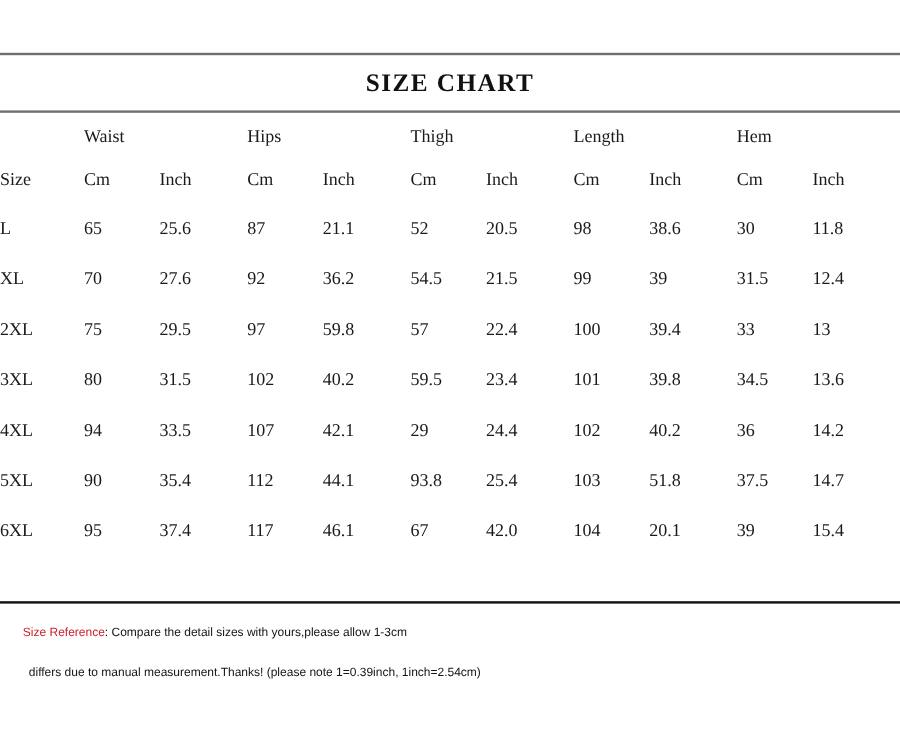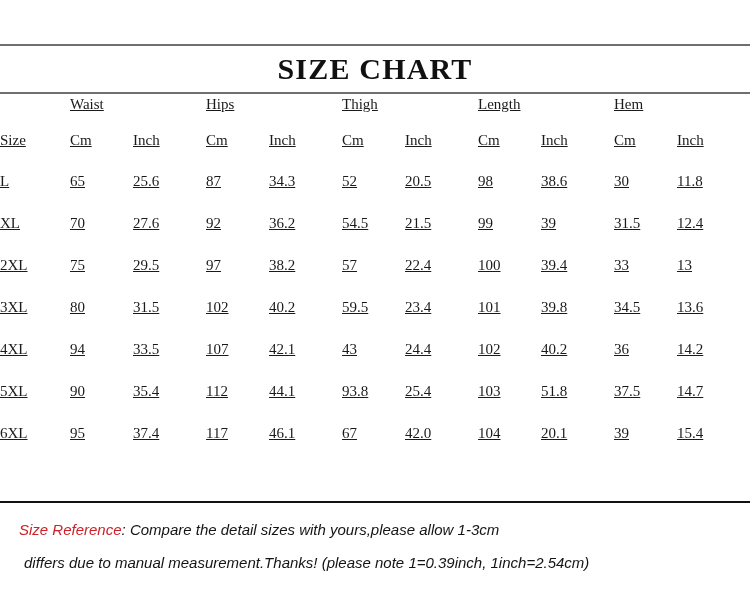--- a/index.html
+++ b/index.html
@@ -41,35 +41,34 @@
     left: 0;
     top: 46px;
     width: 750px;
     height: 46px;
     display: flex;
     align-items: center;
     justify-content: center;
   }
   .chart-title {
     font-family: "Liberation Serif", "DejaVu Serif", serif;
-    font-size: 30px;
+    font-size: 21px;
     font-weight: bold;
     letter-spacing: 1.2px;
     color: #111111;
     white-space: nowrap;
   }
 
   
   .table-wrap {
     position: absolute;
     left: 0;
-    top: 88px;
+    top: 98px;
     width: 750px;
     height: 398px;
-    text-decoration: underline;
   }
   table.size-table {
     width: 750px;
     border-collapse: collapse;
     table-layout: fixed;
     font-family: "Liberation Serif", "DejaVu Serif", serif;
   }
   table.size-table td,
   table.size-table th {
     font-weight: normal;
@@ -119,25 +118,24 @@
   
   .footer {
     position: absolute;
     left: 0;
     top: 512px;
     width: 750px;
     height: 97px;
     font-family: "Liberation Sans", "DejaVu Sans", sans-serif;
   }
   .note-line {
-    font-size: 15px;
+    font-size: 10px;
     color: #141414;
     line-height: 1.1;
     white-space: nowrap;
-    font-style: italic;
   }
   .note-line-1 {
     position: absolute;
     left: 19px;
     top: 10px;
   }
   .note-line-2 {
     position: absolute;
     left: 24px;
     top: 43px;
@@ -197,21 +195,21 @@
           <th class="col-head pad-cell">Inch</th>
         </tr>
       </thead>
       <tbody>
 
         <tr class="data-row">
           <td class="size-cell pad-size">L</td>
           <td class="val-cell pad-cell">65</td>
           <td class="val-cell pad-cell">25.6</td>
           <td class="val-cell pad-cell">87</td>
-          <td class="val-cell pad-cell">34.3</td>
+          <td class="val-cell pad-cell">21.1</td>
           <td class="val-cell pad-cell">52</td>
           <td class="val-cell pad-cell">20.5</td>
           <td class="val-cell pad-cell">98</td>
           <td class="val-cell pad-cell">38.6</td>
           <td class="val-cell pad-cell">30</td>
           <td class="val-cell pad-cell">11.8</td>
         </tr>
 
         <tr class="data-row">
           <td class="size-cell pad-size">XL</td>
@@ -225,21 +223,21 @@
           <td class="val-cell pad-cell">39</td>
           <td class="val-cell pad-cell">31.5</td>
           <td class="val-cell pad-cell">12.4</td>
         </tr>
 
         <tr class="data-row">
           <td class="size-cell pad-size">2XL</td>
           <td class="val-cell pad-cell">75</td>
           <td class="val-cell pad-cell">29.5</td>
           <td class="val-cell pad-cell">97</td>
-          <td class="val-cell pad-cell">38.2</td>
+          <td class="val-cell pad-cell">59.8</td>
           <td class="val-cell pad-cell">57</td>
           <td class="val-cell pad-cell">22.4</td>
           <td class="val-cell pad-cell">100</td>
           <td class="val-cell pad-cell">39.4</td>
           <td class="val-cell pad-cell">33</td>
           <td class="val-cell pad-cell">13</td>
         </tr>
 
         <tr class="data-row">
           <td class="size-cell pad-size">3XL</td>
@@ -254,21 +252,21 @@
           <td class="val-cell pad-cell">34.5</td>
           <td class="val-cell pad-cell">13.6</td>
         </tr>
 
         <tr class="data-row">
           <td class="size-cell pad-size">4XL</td>
           <td class="val-cell pad-cell">94</td>
           <td class="val-cell pad-cell">33.5</td>
           <td class="val-cell pad-cell">107</td>
           <td class="val-cell pad-cell">42.1</td>
-          <td class="val-cell pad-cell">43</td>
+          <td class="val-cell pad-cell">29</td>
           <td class="val-cell pad-cell">24.4</td>
           <td class="val-cell pad-cell">102</td>
           <td class="val-cell pad-cell">40.2</td>
           <td class="val-cell pad-cell">36</td>
           <td class="val-cell pad-cell">14.2</td>
         </tr>
 
         <tr class="data-row">
           <td class="size-cell pad-size">5XL</td>
           <td class="val-cell pad-cell">90</td>

